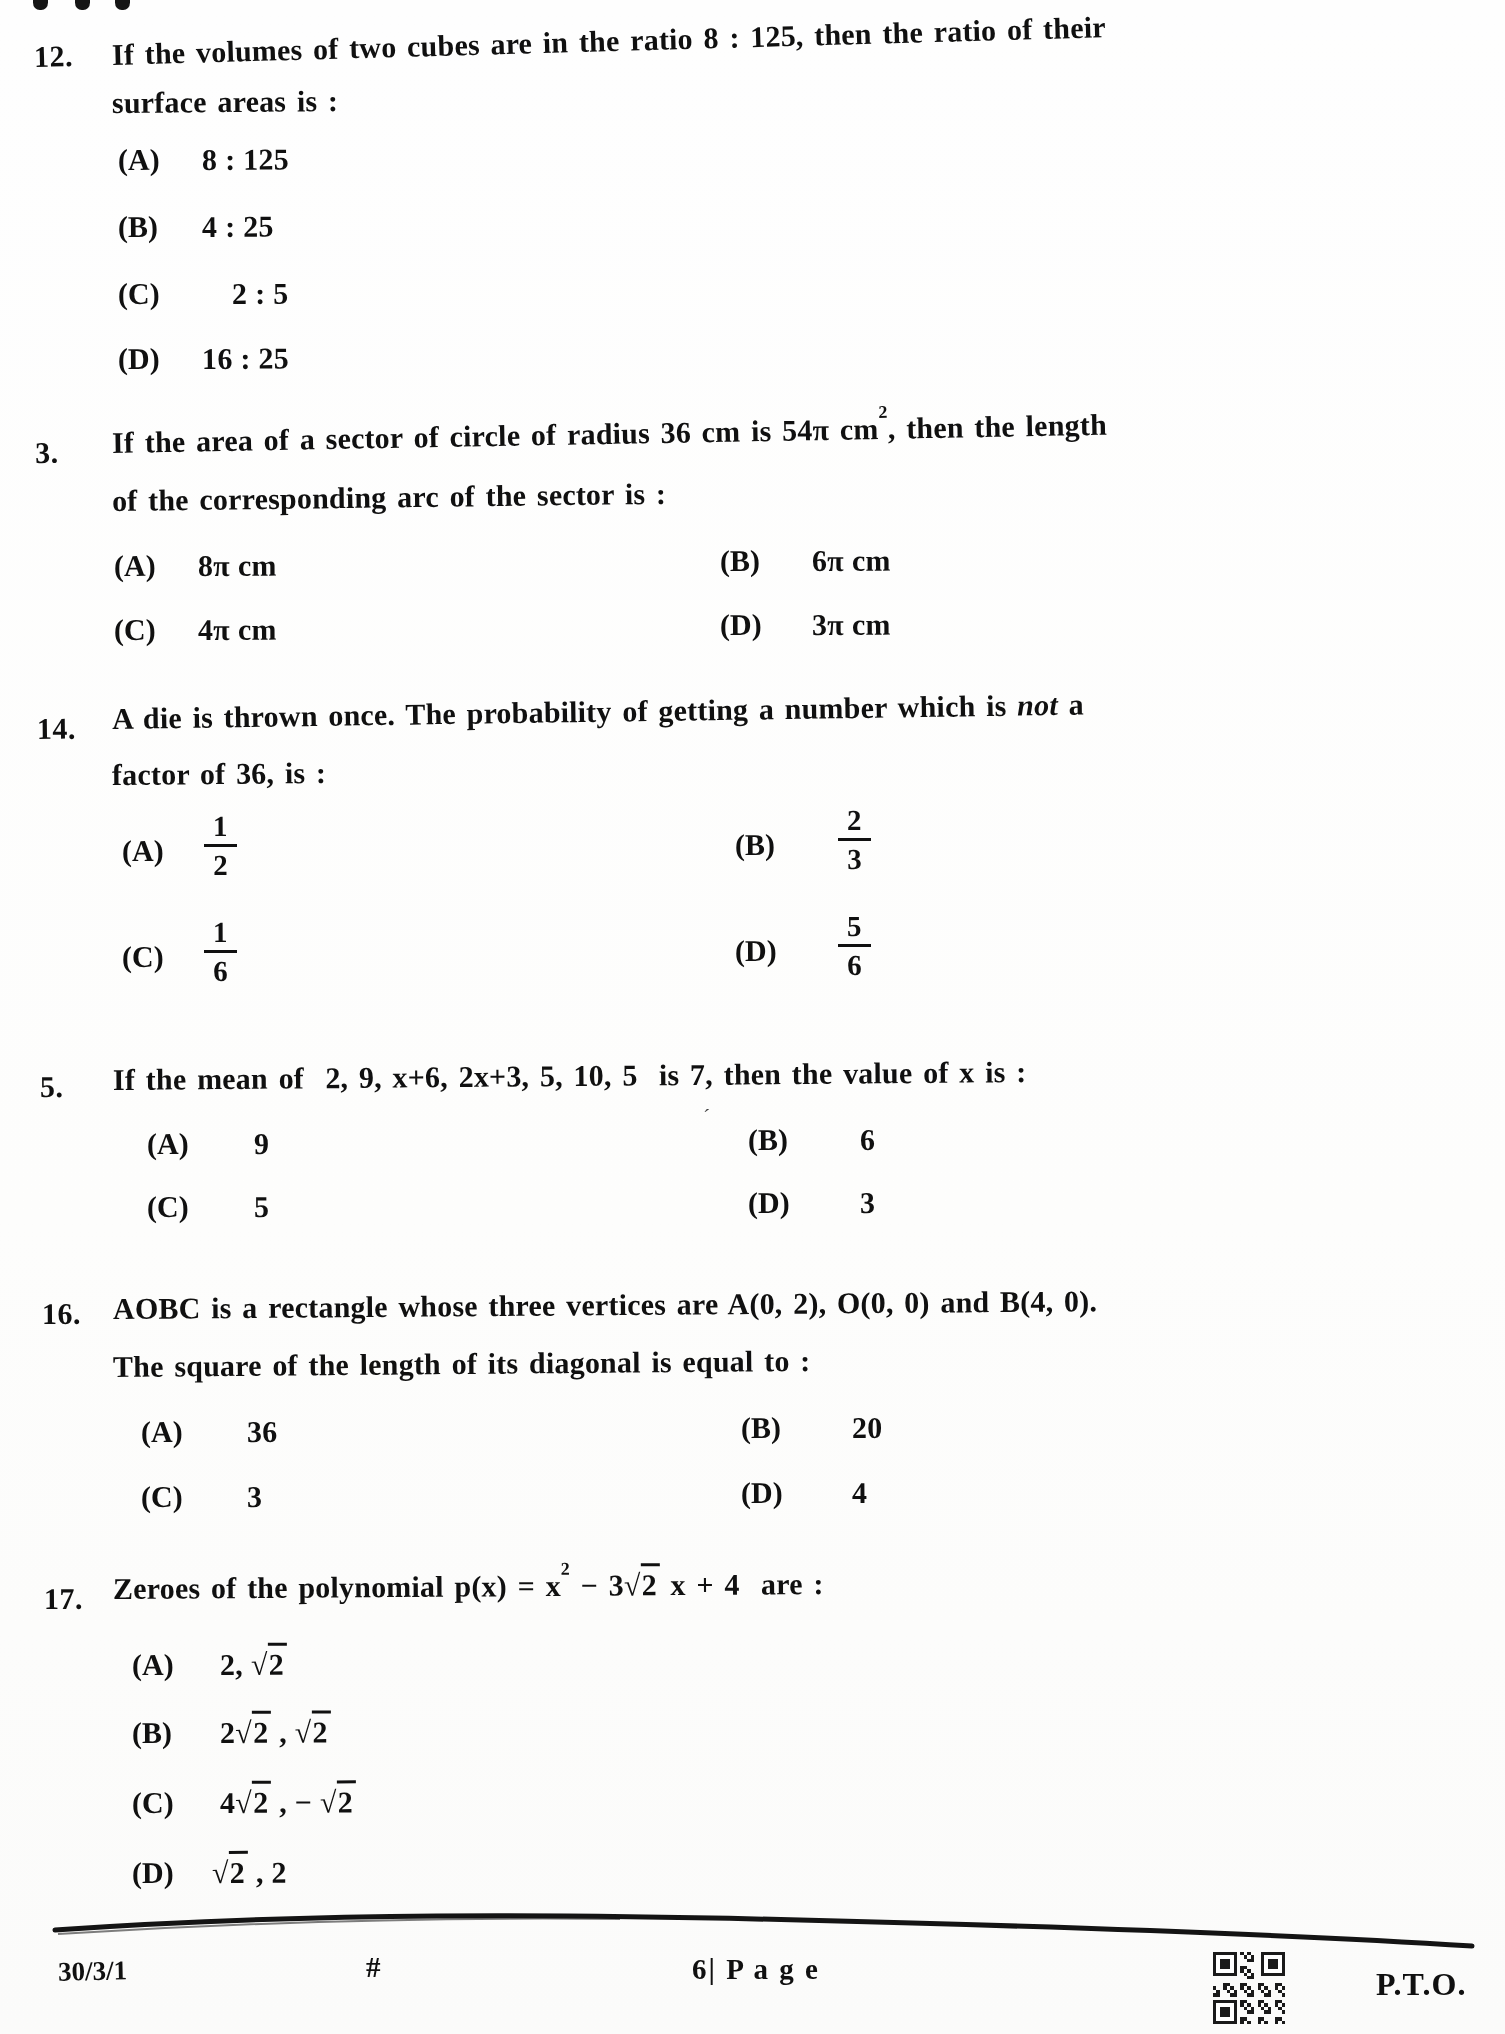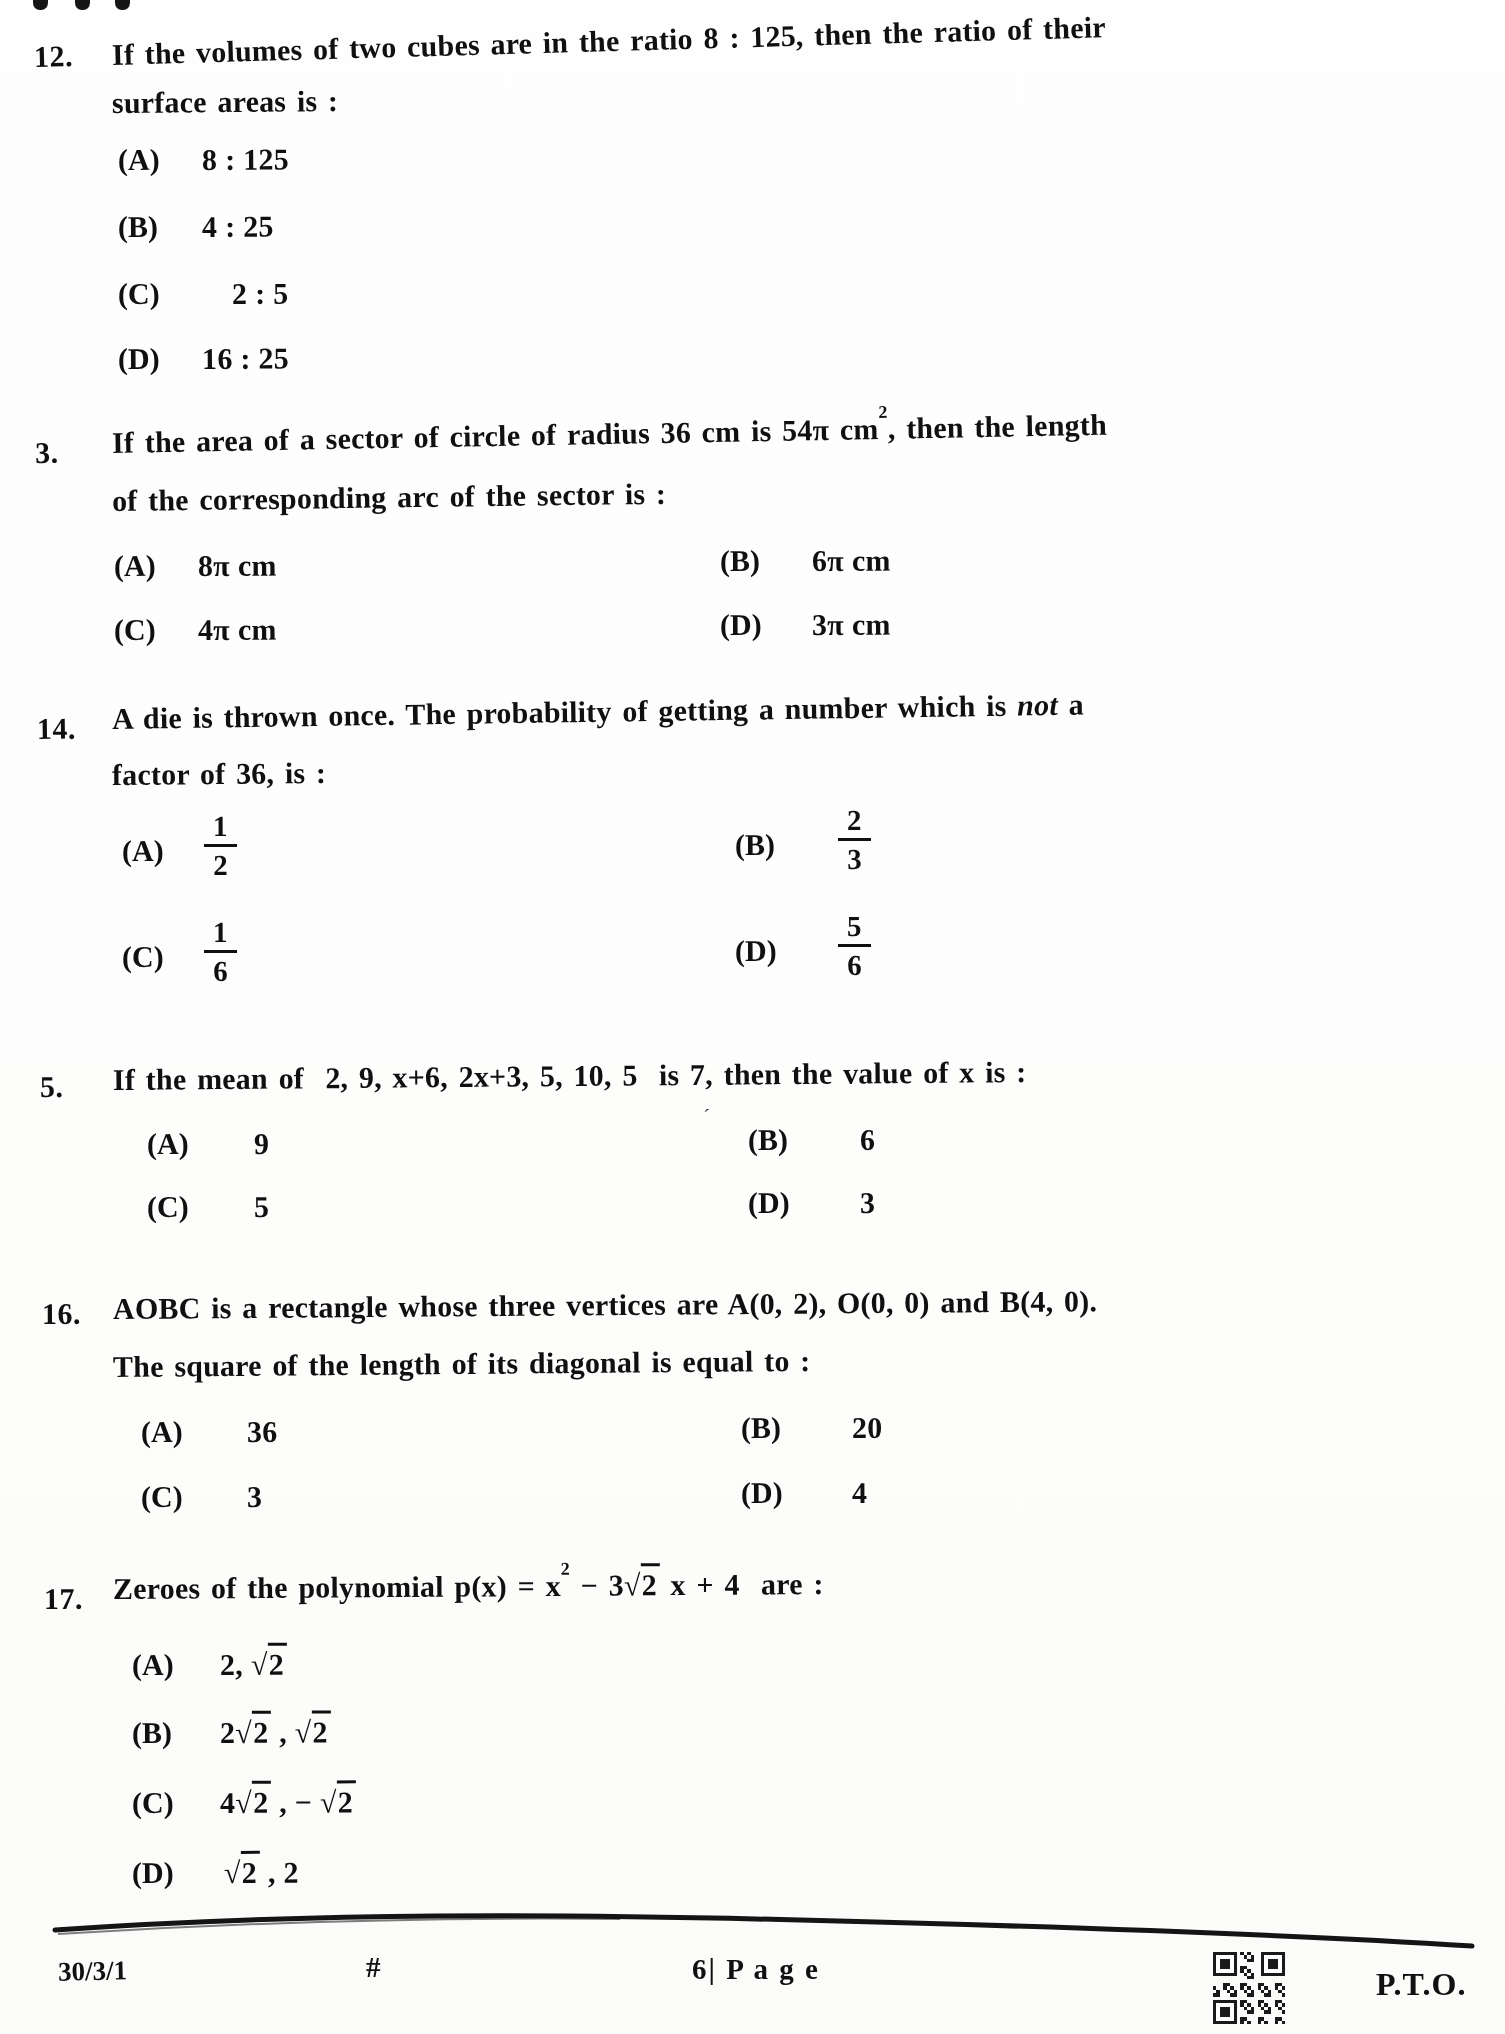--- a/index.html
+++ b/index.html
@@ -125,21 +125,21 @@
       <div class="optvalue" style="left: 852px; top: 1476px; transform: rotate(-0.3deg);">4</div>
       <div class="qnum" style="left: 44px; top: 1582px; transform: rotate(-0.3deg);">17.</div>
       <div class="qline" style="left: 113px; top: 1572px; transform: rotate(-0.4deg);">Zeroes of the polynomial p(x) = x<sup>2</sup> − 3<span class="sq">√<span class="ov">2</span></span> x + 4  are :</div>
       <div class="optletter" style="left: 132px; top: 1648px; transform: rotate(-0.3deg);">(A)</div>
       <div class="optvalue" style="left: 220px; top: 1648px; transform: rotate(-0.3deg);">2, <span class="sq">√<span class="ov">2</span></span></div>
       <div class="optletter" style="left: 132px; top: 1716px; transform: rotate(-0.3deg);">(B)</div>
       <div class="optvalue" style="left: 220px; top: 1716px; transform: rotate(-0.3deg);">2<span class="sq">√<span class="ov">2</span></span> , <span class="sq">√<span class="ov">2</span></span></div>
       <div class="optletter" style="left: 132px; top: 1786px; transform: rotate(-0.3deg);">(C)</div>
       <div class="optvalue" style="left: 220px; top: 1786px; transform: rotate(-0.3deg);">4<span class="sq">√<span class="ov">2</span></span> , − <span class="sq">√<span class="ov">2</span></span></div>
       <div class="optletter" style="left: 132px; top: 1856px; transform: rotate(-0.3deg);">(D)</div>
-      <div class="optvalue" style="left: 224px; top: 1856px; transform: rotate(-0.3deg);"><span class="sq">√<span class="ov">2</span></span> , 2</div>
+      <div class="optvalue" style="left: 212px; top: 1856px; transform: rotate(-0.3deg);"><span class="sq">√<span class="ov">2</span></span> , 2</div>
     </div>
 
   <div id="footer">
     <svg width="1505" height="70" viewBox="0 0 1505 70" style="position:absolute;left:0;top:1890px;">
       <path d="M55 40 C 320 22, 560 24, 800 30 C 1040 36, 1280 44, 1472 56" stroke="#141414" stroke-width="5" fill="none" stroke-linecap="round"></path>
       <path d="M58 44 C 250 32, 430 27, 620 29" stroke="#141414" stroke-width="2" fill="none" opacity="0.55"></path>
     </svg>
     <span class="ftext" id="set-code">30/3/1</span>
     <span class="ftext" id="hash-mark">#</span>
     <span class="ftext" id="page-label">6| P a g e</span>

